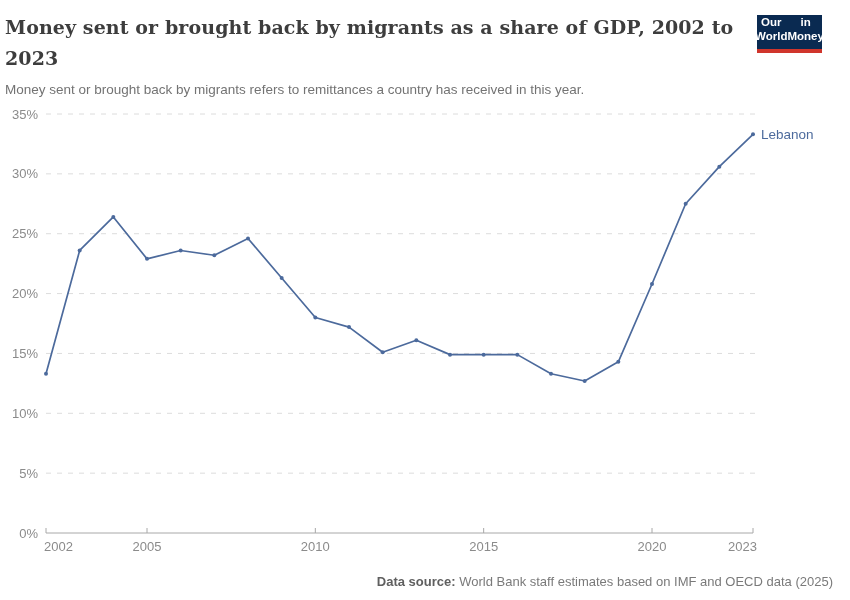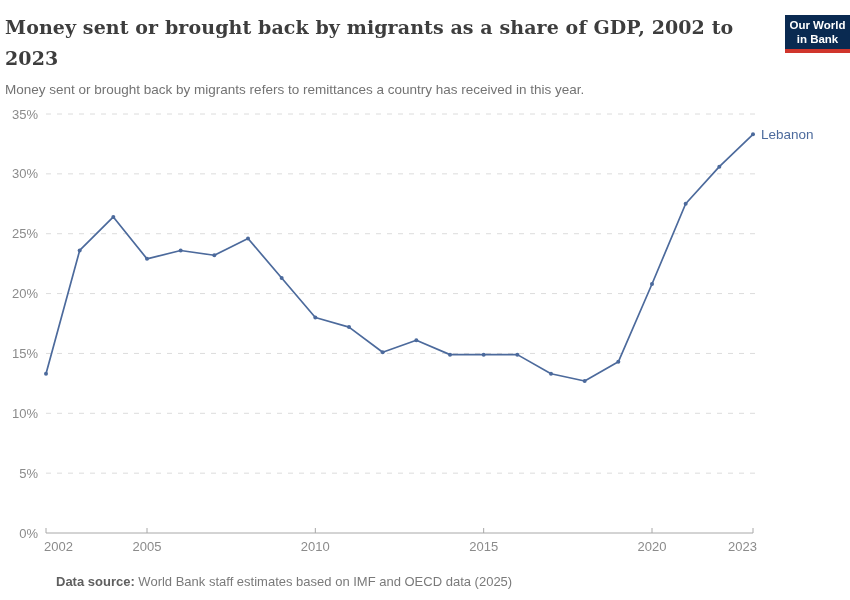--- a/index.html
+++ b/index.html
@@ -34,76 +34,75 @@
   }
   #chart-subtitle {
     margin: 7px 0 0 0;
     font-size: 13.5px;
     line-height: 17px;
     color: #737373;
   }
   #owid-logo {
     position: absolute;
     top: 15px;
-    right: 0;
+    right: 28px;
     width: 65px;
     height: 34px;
     background: #0a2a51;
     border-bottom: 4px solid #d0352c;
     color: #ffffff;
     font-size: 11.5px;
     font-weight: 700;
     line-height: 14px;
     text-align: center;
     display: flex;
-    flex-direction: column;
+    flex-direction: row;
     justify-content: center;
     z-index: 3;
   }
   
   #chart-svg {
     position: absolute;
     left: 0;
     top: 0;
     width: 850px;
     height: 600px;
     z-index: 1;
   }
   
   #footer {
     position: absolute;
     left: 16px;
     right: 17px;
     bottom: 11px;
     display: flex;
-    justify-content: space-between;
+    justify-content: flex-end;
     align-items: baseline;
     font-size: 13px;
     color: #7a7a7a;
     z-index: 2;
-    margin-left: 40px;
   }
   #data-source-label {
     font-weight: 700;
     color: #5f5f5f;
   }
 </style>
 </head>
 <body>
 
 <div id="page">
 
   <div id="header">
     <h1 id="chart-title">Money sent or brought back by migrants as a share of GDP, 2002 to 2023</h1>
     <p id="chart-subtitle">Money sent or brought back by migrants refers to remittances a country has received in this year.</p>
   </div>
 
   <div id="owid-logo">
     <span>Our World</span>
-    <span>in Bank</span>
+    <span>in Money</span>
   </div>
 
   <svg id="chart-svg" viewBox="0 0 850 600" xmlns="http://www.w3.org/2000/svg">
       <line x1="46" y1="533" x2="753" y2="533" stroke="#a8a8a8" stroke-width="1"></line>
       <text x="38" y="537.5" text-anchor="end" font-size="13" fill="#8b8b8b" font-family="&quot;Liberation Sans&quot;, sans-serif">0%</text>
       <line x1="46" y1="473.14285714285717" x2="755" y2="473.14285714285717" stroke="#dcdcdc" stroke-width="1" stroke-dasharray="5,6"></line>
       <text x="38" y="477.64285714285717" text-anchor="end" font-size="13" fill="#8b8b8b" font-family="&quot;Liberation Sans&quot;, sans-serif">5%</text>
       <line x1="46" y1="413.2857142857143" x2="755" y2="413.2857142857143" stroke="#dcdcdc" stroke-width="1" stroke-dasharray="5,6"></line>
       <text x="38" y="417.7857142857143" text-anchor="end" font-size="13" fill="#8b8b8b" font-family="&quot;Liberation Sans&quot;, sans-serif">10%</text>
       <line x1="46" y1="353.42857142857144" x2="755" y2="353.42857142857144" stroke="#dcdcdc" stroke-width="1" stroke-dasharray="5,6"></line>

